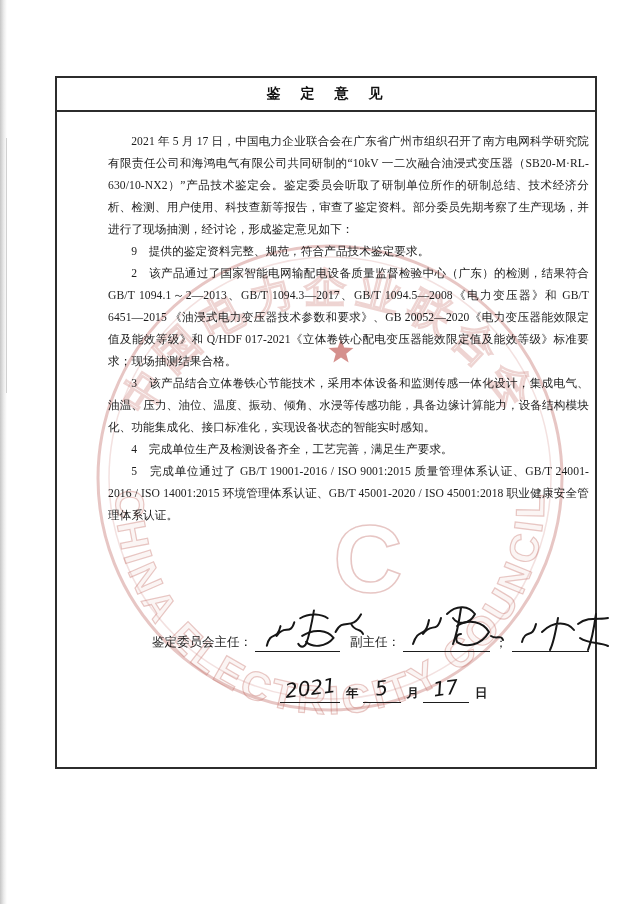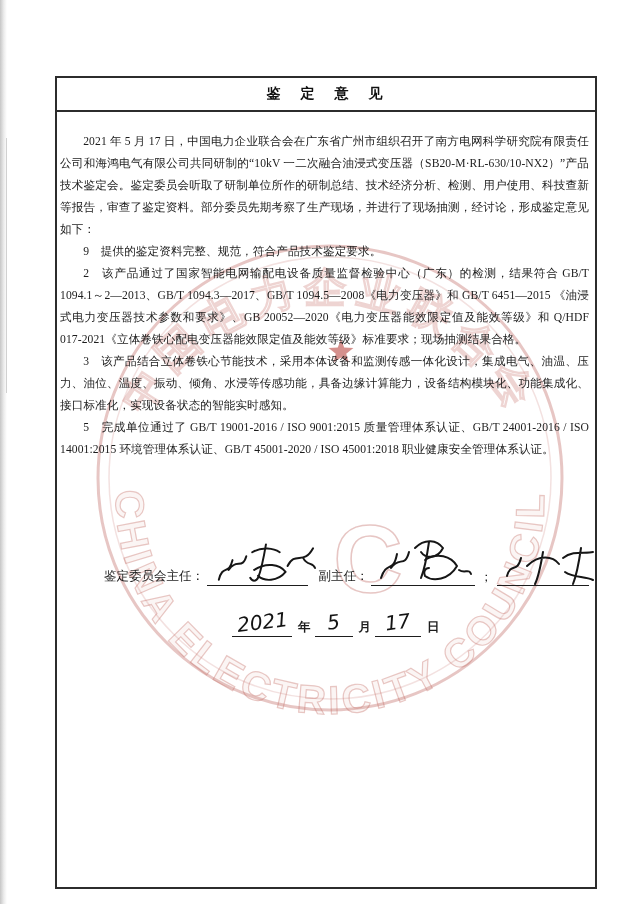--- a/index.html
+++ b/index.html
@@ -2,25 +2,25 @@
 <html><head>
 <meta charset="utf-8">
 <style>
   html,body{margin:0;padding:0;background:#ffffff;}
   .page{position:relative;width:639px;height:904px;background:#ffffff;overflow:hidden;
         font-family:"Liberation Serif","DejaVu Serif",serif;color:#1c1c1c;}
   .edge-shadow{position:absolute;left:0;top:0;width:7px;height:100%;
         background:linear-gradient(to right,#c6c6c6,#ececec 55%,#ffffff);z-index:3;}
   .edge-line{position:absolute;left:6px;top:138px;width:1px;height:255px;background:#adadad;opacity:.55;z-index:3;}
   .watermark{position:absolute;left:0;top:0;z-index:1;pointer-events:none;}
-  .border-box{position:absolute;left:55px;top:76px;width:542px;height:813px;
+  .border-box{position:absolute;left:55px;top:76px;width:542px;height:693px;
         border:2px solid #2c2c2c;box-sizing:border-box;z-index:2;background:transparent;}
   .title-band{height:32px;border-bottom:2px solid #2c2c2c;display:flex;align-items:center;justify-content:center;}
   .doc-title{margin:0;font-size:14px;font-weight:bold;letter-spacing:3px;color:#111;}
-  .doc-body{padding:19px 6px 0 3px;}
+  .doc-body{padding:19px 6px 0 3px;margin-left:48px;}
   .para{margin:0;font-size:11.6px;line-height:22px;text-indent:2em;font-weight:500;
         text-align:justify;text-justify:inter-ideograph;letter-spacing:.1px;}
   .sig-row{display:flex;align-items:flex-end;margin:94px 0 0 44px;font-size:12.5px;font-weight:400;white-space:nowrap;}
   .sig-label{line-height:20px;}
   .sig-line{position:relative;border-bottom:1.4px solid #1d1d1d;height:30px;display:inline-block;}
   .sig-line svg{position:absolute;left:2px;bottom:-7px;overflow:visible;}
   .sig-line svg path{fill:none;stroke:#161616;stroke-width:2;stroke-linecap:round;stroke-linejoin:round;}
   .w1{width:102px;margin-left:3px;}
   .w2{width:104px;margin-left:3px;}
   .w3{width:92px;margin-left:2px;}
@@ -62,20 +62,21 @@
 
     <div class="title-band">
       <h1 class="doc-title">鉴　定　意　见</h1>
     </div>
 
     <div class="doc-body">
       <p class="para">2021 年 5 月 17 日，中国电力企业联合会在广东省广州市组织召开了南方电网科学研究院有限责任公司和海鸿电气有限公司共同研制的“10kV 一二次融合油浸式变压器（SB20-M·RL-630/10-NX2）”产品技术鉴定会。鉴定委员会听取了研制单位所作的研制总结、技术经济分析、检测、用户使用、科技查新等报告，审查了鉴定资料。部分委员先期考察了生产现场，并进行了现场抽测，经讨论，形成鉴定意见如下：</p>
       <p class="para">9　提供的鉴定资料完整、规范，符合产品技术鉴定要求。</p>
       <p class="para">2　该产品通过了国家智能电网输配电设备质量监督检验中心（广东）的检测，结果符合 GB/T 1094.1～2—2013、GB/T 1094.3—2017、GB/T 1094.5—2008《电力变压器》和 GB/T 6451—2015 《油浸式电力变压器技术参数和要求》、GB 20052—2020《电力变压器能效限定值及能效等级》和 Q/HDF 017-2021《立体卷铁心配电变压器能效限定值及能效等级》标准要求；现场抽测结果合格。</p>
       <p class="para">3　该产品结合立体卷铁心节能技术，采用本体设备和监测传感一体化设计，集成电气、油温、压力、油位、温度、振动、倾角、水浸等传感功能，具备边缘计算能力，设备结构模块化、功能集成化、接口标准化，实现设备状态的智能实时感知。</p>
+      <p class="para">4　完成单位生产及检测设备齐全，工艺完善，满足生产要求。</p>
       <p class="para">5　完成单位通过了 GB/T 19001-2016 / ISO 9001:2015 质量管理体系认证、GB/T 24001-2016 / ISO 14001:2015 环境管理体系认证、GB/T 45001-2020 / ISO 45001:2018 职业健康安全管理体系认证。</p>
 
       <div class="sig-row">
         <span class="sig-label">鉴定委员会主任：</span>
         <span class="sig-line w1">
           <svg width="108" height="52" viewBox="0 0 110 52">
             <path d="M10 40 C14 24 20 36 24 20 M20 30 C28 18 34 30 38 16"></path>
             <path d="M44 12 C54 6 66 8 72 12 M58 4 C56 16 54 28 50 38 C48 42 44 42 42 38"></path>
             <path d="M46 30 C58 22 72 24 78 32 C70 42 56 42 50 36"></path>
             <path d="M80 26 C88 10 96 26 106 8 M96 18 C100 26 106 22 108 28"></path>

